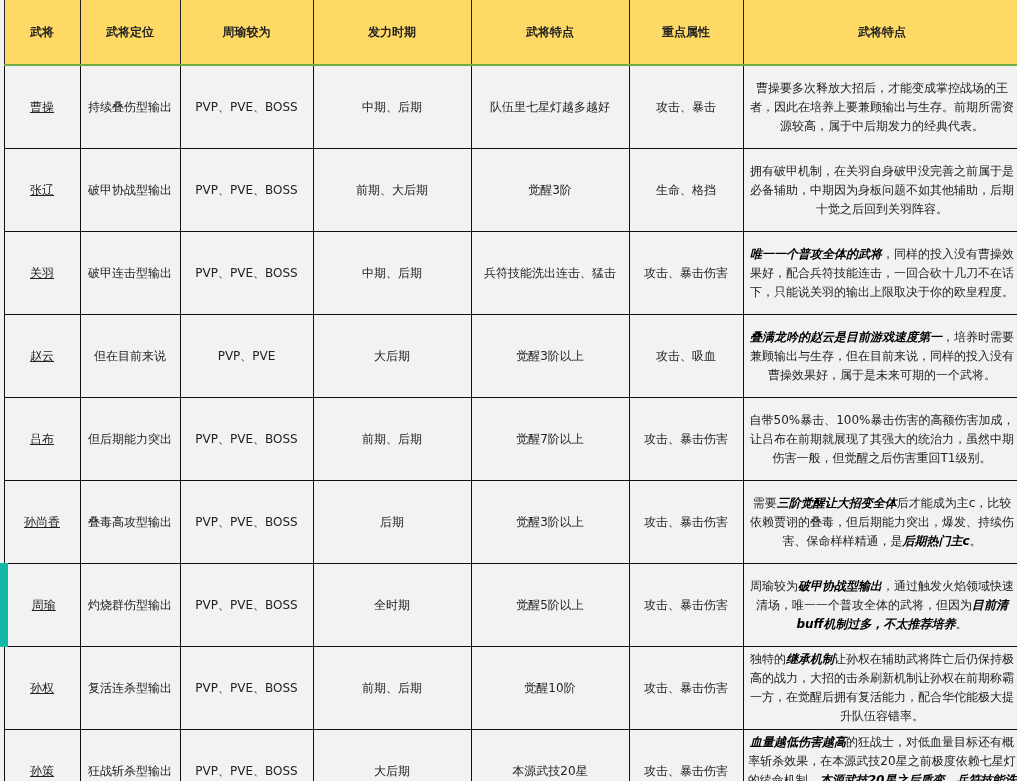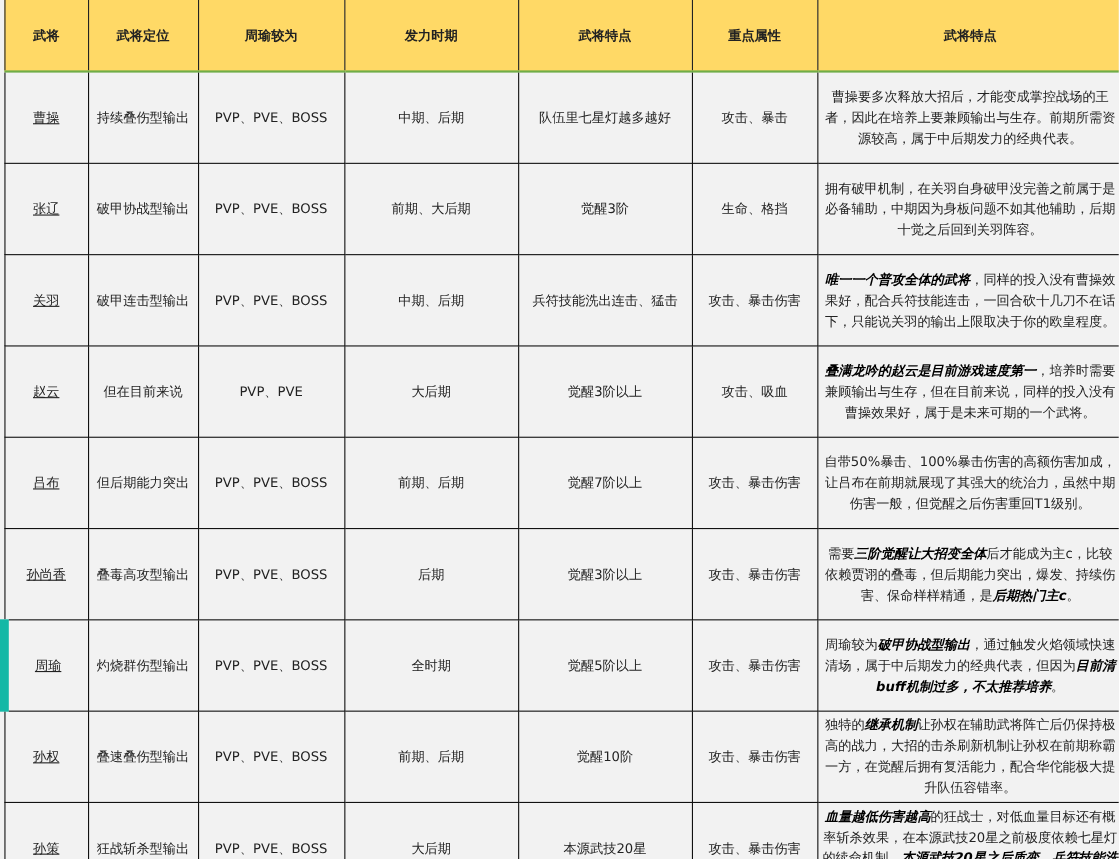--- a/index.html
+++ b/index.html
@@ -117,25 +117,25 @@
     <td>攻击、暴击伤害</td>
     <td class="desc"><span>需要</span><span class="hl">三阶觉醒让大招变全体</span><span>后才能成为主c，比较依赖贾诩的叠毒，但后期能力突出，爆发、持续伤害、保命样样精通，是</span><span class="hl">后期热门主c</span><span>。</span></td>
   </tr>
       <tr class="green-edge">
     <td class="name">周瑜</td>
     <td class="role">灼烧群伤型输出</td>
     <td>PVP、PVE、BOSS</td>
     <td>全时期</td>
     <td>觉醒5阶以上</td>
     <td>攻击、暴击伤害</td>
-    <td class="desc"><span>周瑜较为</span><span class="hl">破甲协战型输出</span><span>，通过触发火焰领域快速清场，属于中后期发力的经典代表，但因为</span><span class="hl">目前清buff机制过多，不太推荐培养</span><span>。</span></td>
+    <td class="desc"><span>周瑜较为</span><span class="hl">破甲协战型输出</span><span>，通过触发火焰领域快速清场，唯一一个普攻全体的武将，但因为</span><span class="hl">目前清buff机制过多，不太推荐培养</span><span>。</span></td>
   </tr>
       <tr>
     <td class="name">孙权</td>
-    <td class="role">叠速叠伤型输出</td>
+    <td class="role">复活连杀型输出</td>
     <td>PVP、PVE、BOSS</td>
     <td>前期、后期</td>
     <td>觉醒10阶</td>
     <td>攻击、暴击伤害</td>
     <td class="desc"><span>独特的</span><span class="hl">继承机制</span><span>让孙权在辅助武将阵亡后仍保持极高的战力，大招的击杀刷新机制让孙权在前期称霸一方，在觉醒后拥有复活能力，配合华佗能极大提升队伍容错率。</span></td>
   </tr>
       <tr>
     <td class="name">孙策</td>
     <td class="role">狂战斩杀型输出</td>
     <td>PVP、PVE、BOSS</td>

